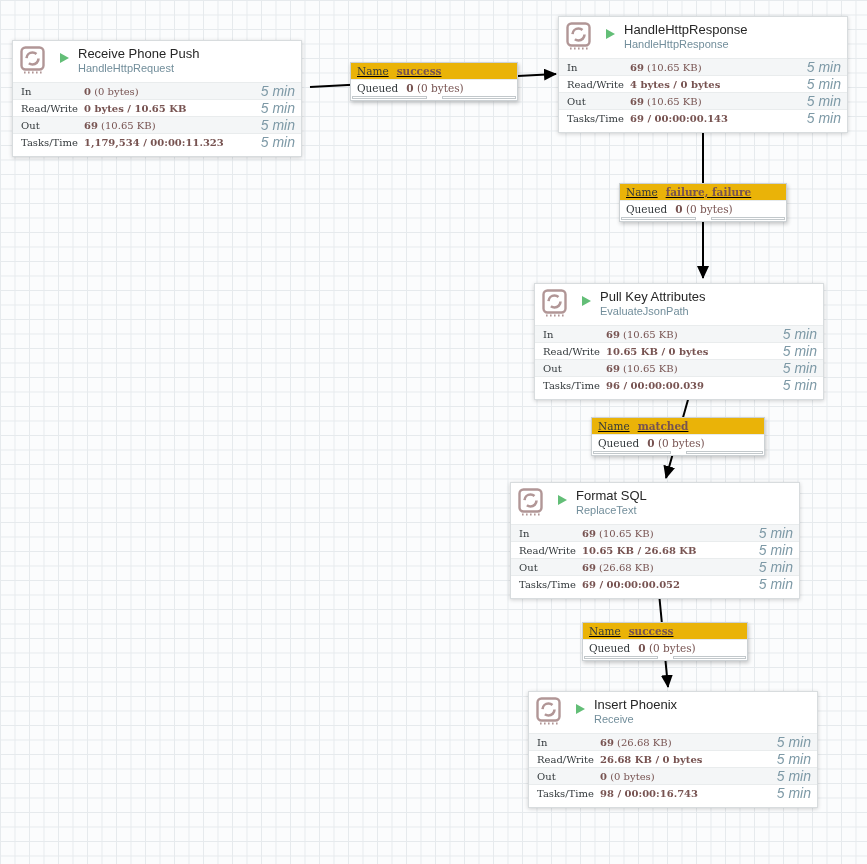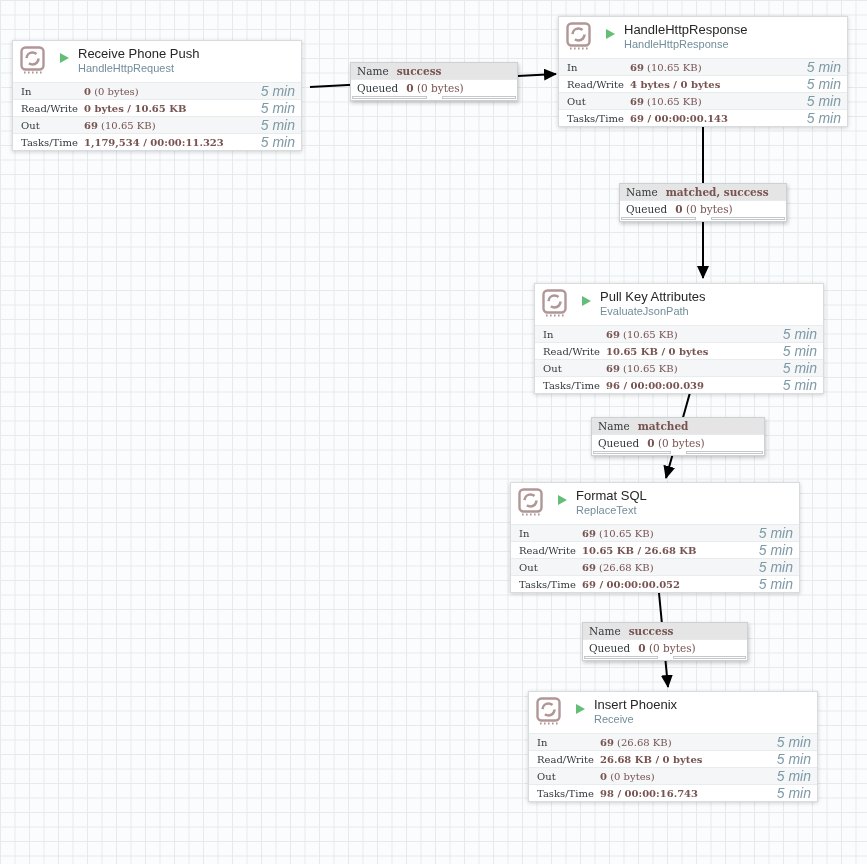--- a/index.html
+++ b/index.html
@@ -29,42 +29,42 @@
   .p-icon{flex:none;width:26px;height:29px;}
   .run-icon{
     flex:none;width:0;height:0;margin:7px 0 0 14px;
     border-left:9px solid #63be77;
     border-top:5px solid transparent;
     border-bottom:5px solid transparent;
   }
   .p-titles{margin-left:9px;min-width:0;}
   .p-name{font-size:13px;color:#262626;white-space:nowrap;}
   .p-type{font-size:11px;color:#728e9b;margin-top:1px;white-space:nowrap;}
-  .p-stats{}
+  .p-stats{padding-bottom:6px;}
   .stat-row{
     display:flex;align-items:center;height:16px;
     border-top:1px solid #e9eced;
     font-family:"DejaVu Serif",serif;font-size:10px;
     padding:0 6px 0 8px;
   }
   .stat-row:nth-child(odd){background:#f4f6f7;}
   .s-label{flex:none;width:63px;color:#33393c;white-space:nowrap;}
   .s-value{flex:1;color:#775351;white-space:nowrap;overflow:hidden;}
   .s-value b{font-weight:bold;}
   .s-time{flex:none;color:#7d99a6;font-family:"Liberation Sans",sans-serif;font-size:14px;font-style:italic;}
 
   
   .conn-label{
     position:absolute;z-index:2;background:#fff;
     border:1px solid #ccd1d4;box-shadow:1px 2px 4px rgba(0,0,0,.22);
     font-family:"DejaVu Serif",serif;font-size:10.5px;
     box-sizing:border-box;
   }
   .cl-row{height:16px;display:flex;align-items:center;padding:0 6px;gap:8px;white-space:nowrap;}
-  .cl-row.first{background:#e5e5e5;border-bottom:1px solid #e6eaec;}
+  .cl-row.first{background:#eab308;border-bottom:1px solid #e6eaec;text-decoration:underline;}
   .cl-key{color:#33393c;}
   .cl-val{color:#775351;font-weight:bold;}
   .cl-rest{font-weight:normal;}
   .cl-bars{display:flex;height:3px;margin:0 1px 1px 1px;gap:15px;}
   .cl-bars .bar{flex:1;border:1px solid #c2c8cb;background:#fff;}
 
   .icon-svg{stroke:#b19696;fill:none;}
 </style>
 </head>
 <body>
@@ -279,21 +279,21 @@
     </div>
     <div class="cl-bars">
         <span class="bar"></span>
         <span class="bar"></span>
       </div>
   </div>
 
   <div class="conn-label" style="left:619px;top:183px;width:168px;">
     <div class="cl-row first">
       <span class="cl-key">Name</span>
-      <span class="cl-val">matched, success</span>
+      <span class="cl-val">failure, failure</span>
     </div>
     <div class="cl-row">
       <span class="cl-key">Queued</span>
       <span class="cl-val"><b>0</b><span class="cl-rest"> (0 bytes)</span></span>
     </div>
     <div class="cl-bars">
         <span class="bar"></span>
         <span class="bar"></span>
       </div>
   </div>

